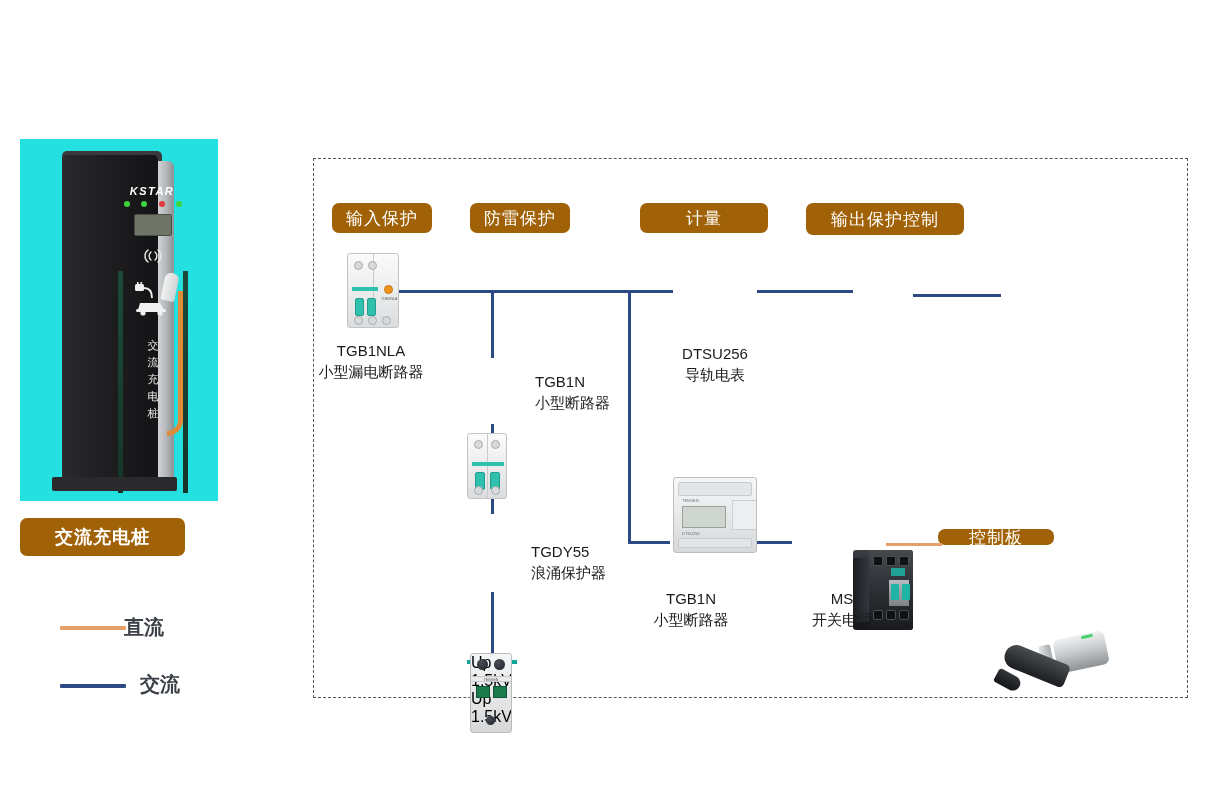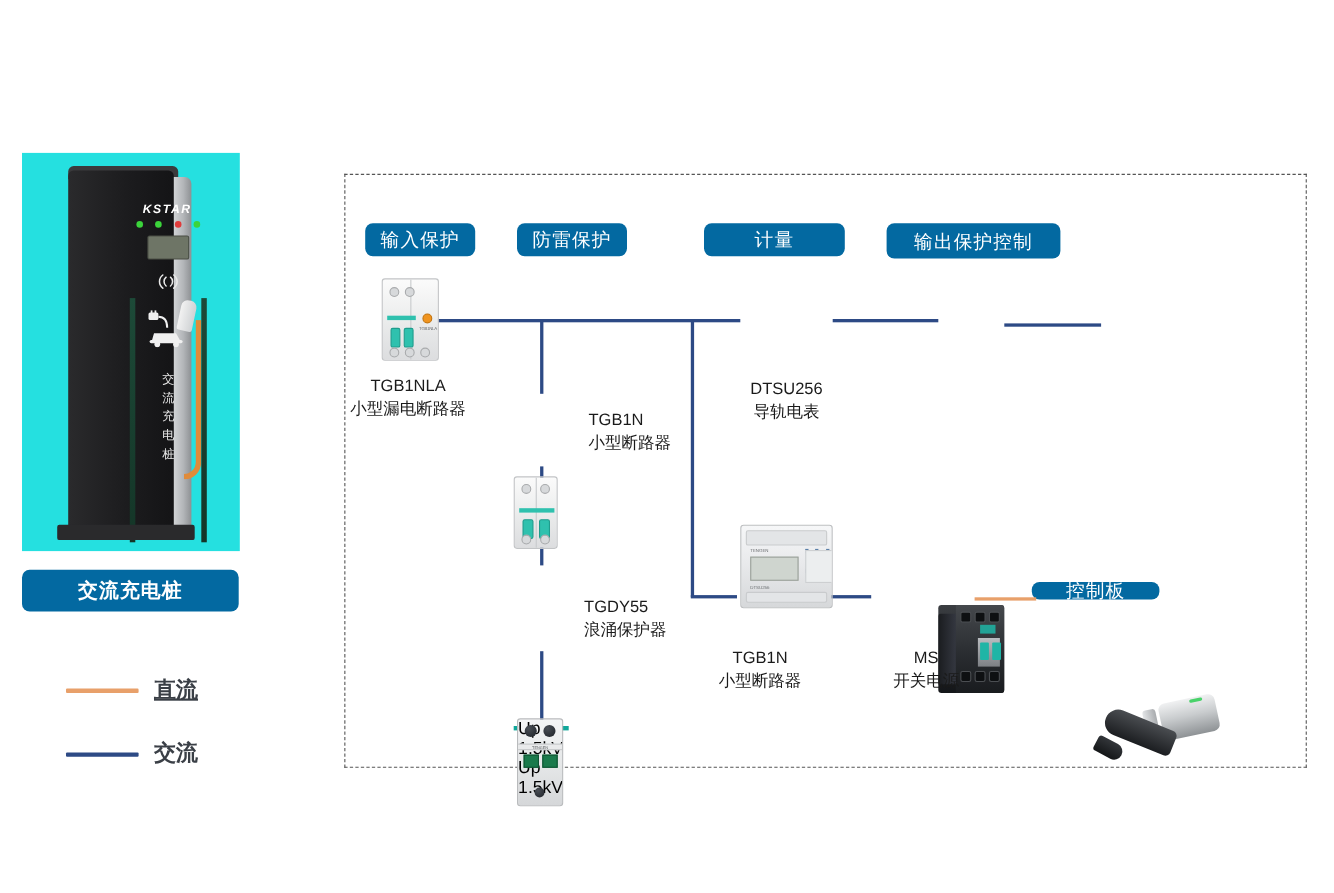--- a/index.html
+++ b/index.html
@@ -14,21 +14,21 @@
   
   .page-title {
     position: absolute; left: 18px; top: 22px;
     font-size: 44px; font-weight: bold; color: #14a89a;
     letter-spacing: 1px; white-space: nowrap;
   }
 
   
   .pill {
     position: absolute;
-    background: #0369a1;
+    background: #a16207;
     color: #ffffff;
     border-radius: 7px;
     display: flex; align-items: center; justify-content: center;
     font-size: 17px;
     white-space: nowrap;
     letter-spacing: 1px;
   }
   .pill.bold { font-weight: bold; font-size: 18px; }
 
   
@@ -129,21 +129,21 @@
   .gun-head {
     position: absolute; left: 143px; top: 134px;
     width: 14px; height: 28px;
     background: linear-gradient(90deg,#f2f2f2,#cfd2d4);
     border-radius: 6px 6px 2px 2px;
     transform: rotate(12deg);
   }
 
   .caption-pill {
     position: absolute; left: 20px; top: 518px;
-    width: 197px; height: 38px;
+    width: 165px; height: 38px;
   }
 
   
   .legend-line {
     position: absolute; height: 4px; border-radius: 1px;
   }
   .legend-label {
     position: absolute; font-size: 20px; font-weight: bold; color: #3a3f46;
     white-space: nowrap;
   }
@@ -371,21 +371,21 @@
       </div>
     </div>
     <div class="gun-cable"></div>
     <div class="gun-head"></div>
     <div class="pile-base"></div>
   </div>
 
   <div class="pill bold caption-pill">交流充电桩</div>
 
   <div class="legend-line" style="left:60px; top:626px; width:66px; background:#e8a06a;"></div>
-  <div class="legend-label" style="left:140px; top:614px;text-decoration:underline;">直流</div>
+  <div class="legend-label" style="left:124px; top:614px;">直流</div>
 
   <div class="legend-line" style="left:60px; top:684px; width:66px; background:#2d4a85;"></div>
   <div class="legend-label" style="left:140px; top:671px;">交流</div>
 
   <div class="frame"></div>
 
   <div class="pill" style="left:332px; top:203px; width:100px; height:30px;">输入保护</div>
   <div class="pill" style="left:470px; top:203px; width:100px; height:30px;">防雷保护</div>
   <div class="pill" style="left:640px; top:203px; width:128px; height:30px;">计量</div>
   <div class="pill" style="left:806px; top:203px; width:158px; height:32px;">输出保护控制</div>

